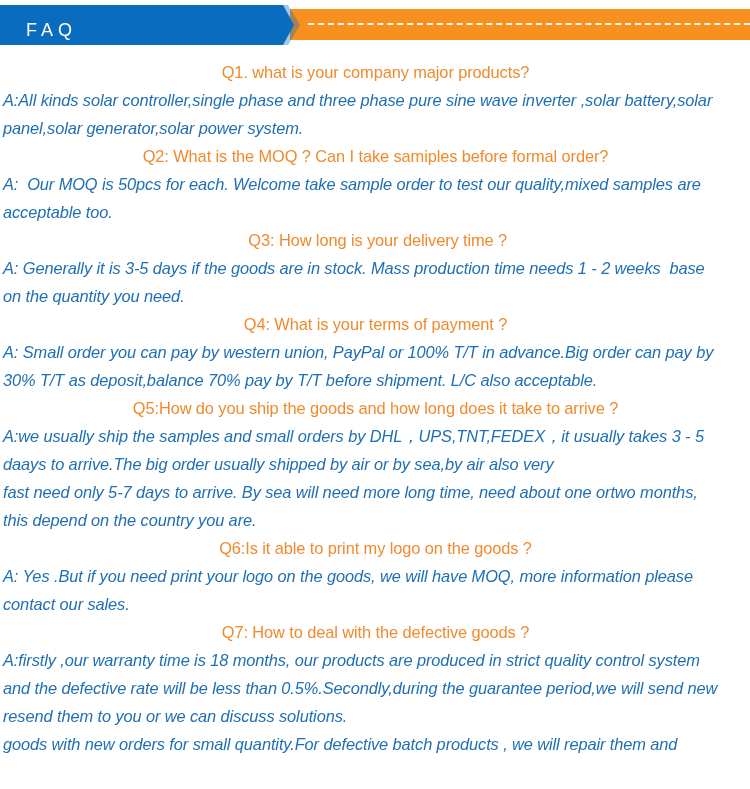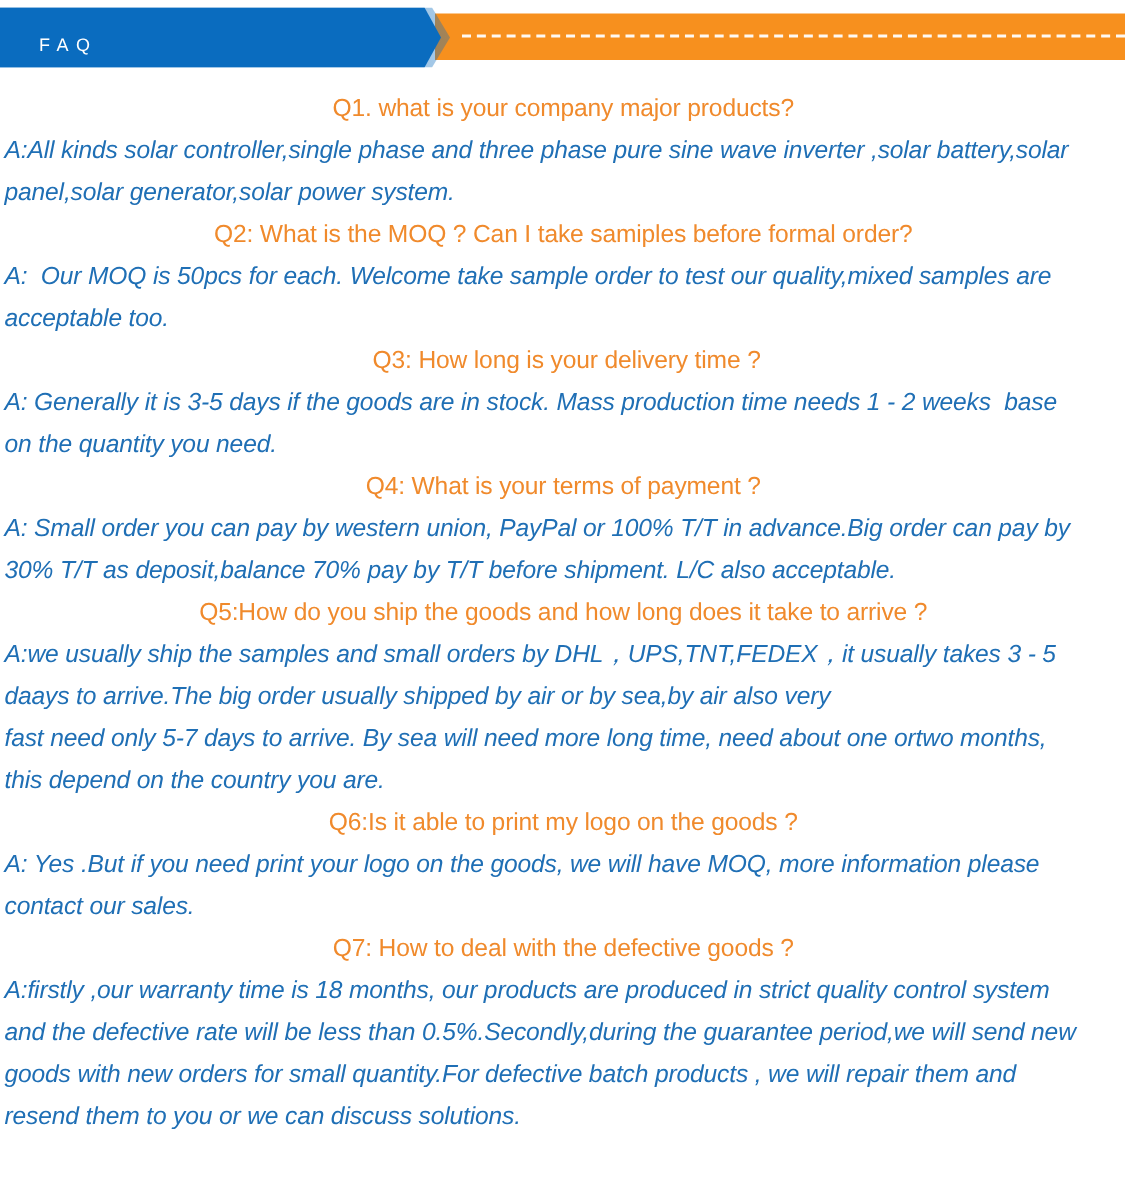--- a/index.html
+++ b/index.html
@@ -47,21 +47,21 @@
     }
     .blue-band svg {
       position: absolute;
       left: 0;
       top: 0;
     }
     .header-title {
       position: absolute;
       left: 26px;
       top: 15px;
-      font-size: 12px;
+      font-size: 18px;
       color: #ffffff;
       letter-spacing: 5px;
       line-height: 20px;
     }
     .content {
       position: absolute;
       left: 3px;
       top: 58px;
       width: 745px;
       font-size: 16.4px;
@@ -127,16 +127,16 @@
   </div>
   <div>
     <div class="line q">Q6:Is it able to print my logo on the goods ?</div>
     <div class="line a">A: Yes .But if you need print your logo on the goods, we will have MOQ, more information please</div>
     <div class="line a">contact our sales.</div>
   </div>
   <div>
     <div class="line q">Q7: How to deal with the defective goods ?</div>
     <div class="line a">A:firstly ,our warranty time is 18 months, our products are produced in strict quality control system</div>
     <div class="line a">and the defective rate will be less than 0.5%.Secondly,during the guarantee period,we will send new</div>
+    <div class="line a">resend them to you or we can discuss solutions.</div>
     <div class="line a">goods with new orders for small quantity.For defective batch products , we will repair them and</div>
-    <div class="line a">resend them to you or we can discuss solutions.</div>
   </div>
 </div>
 
 </body></html>

